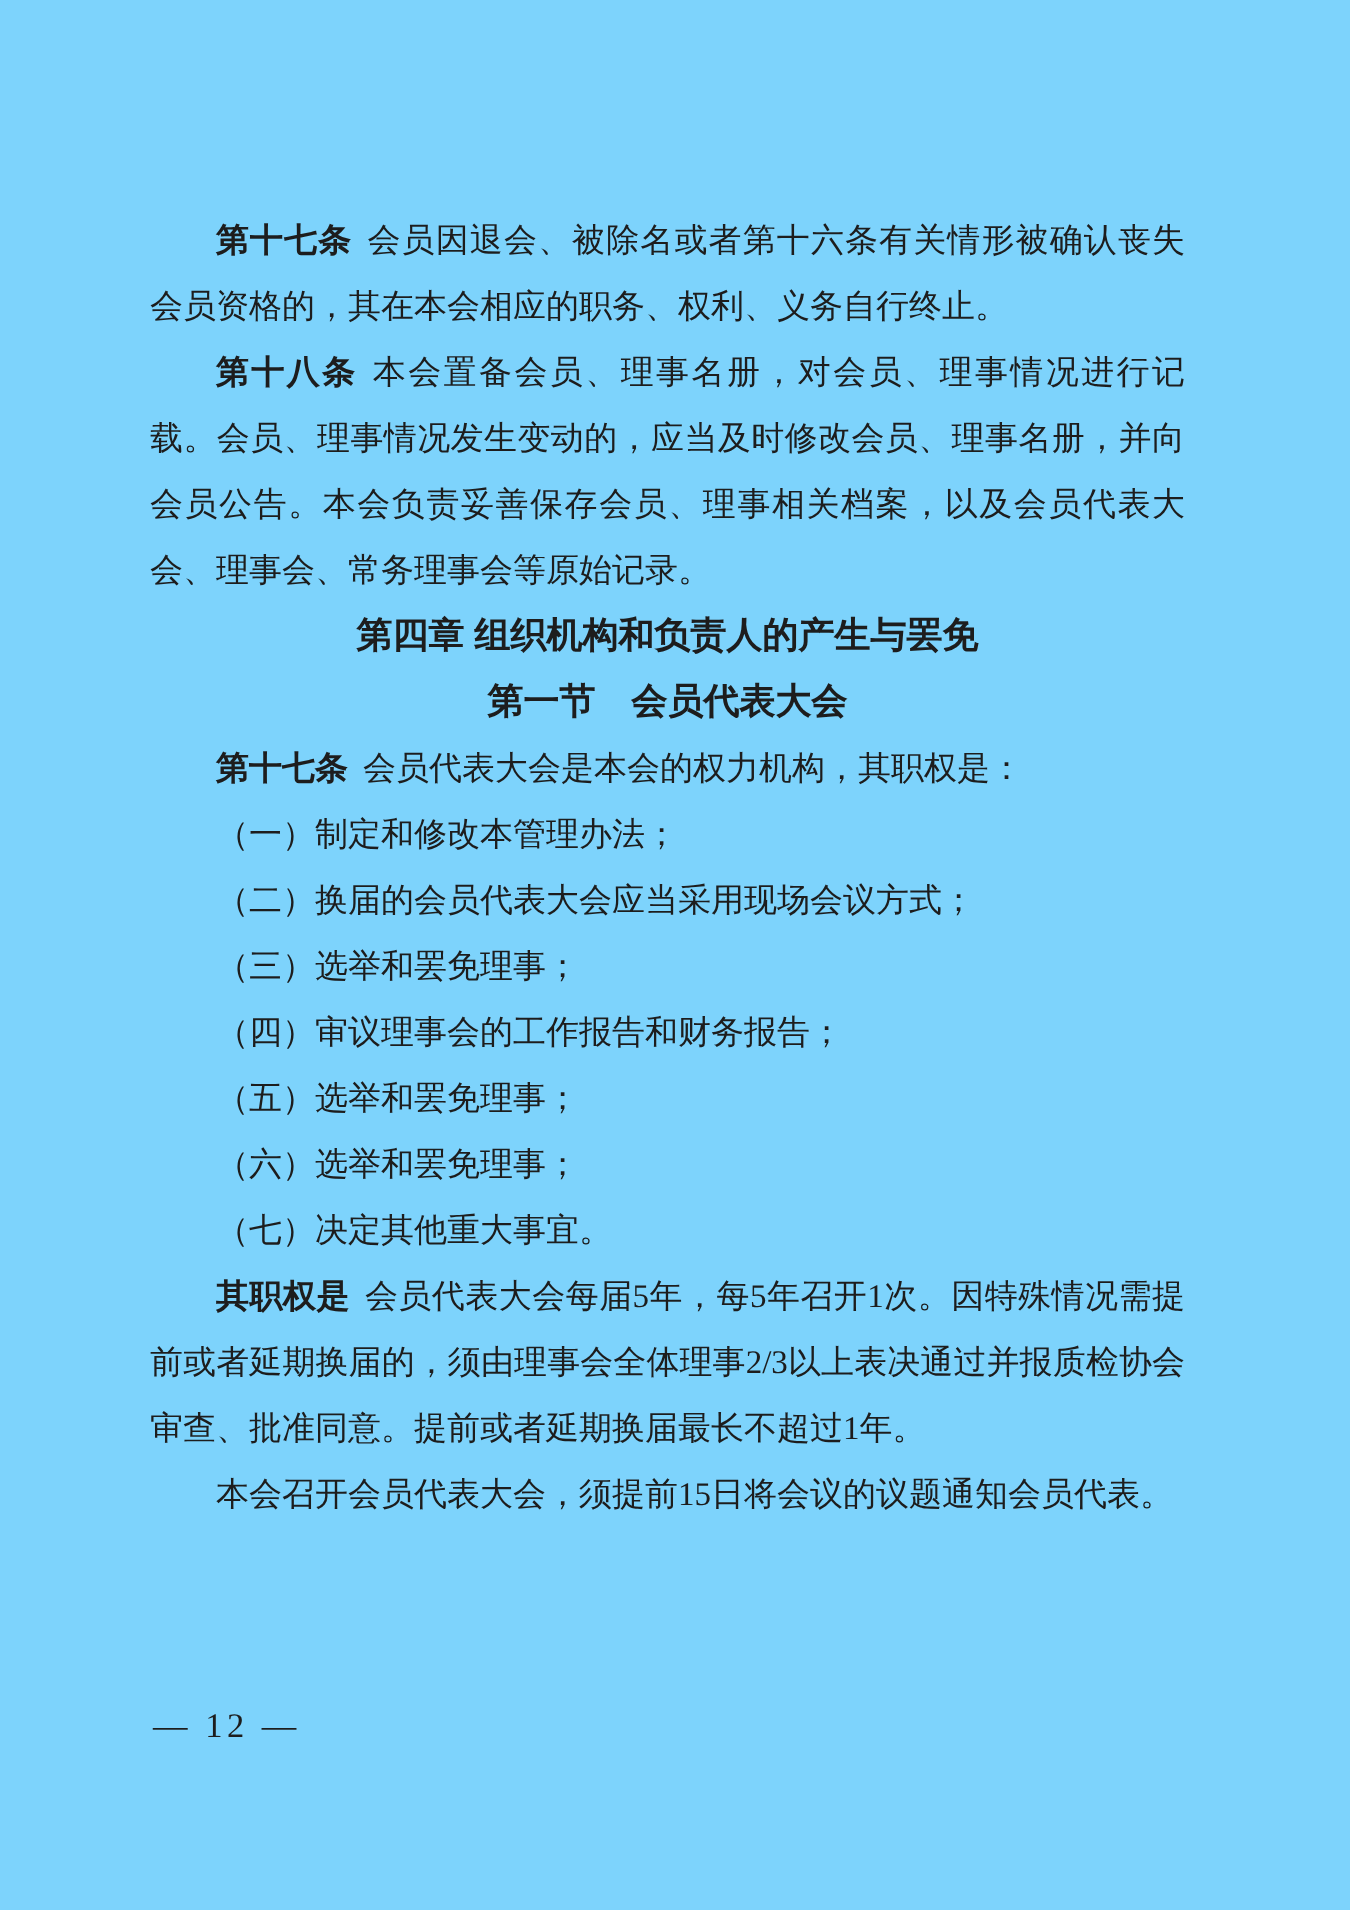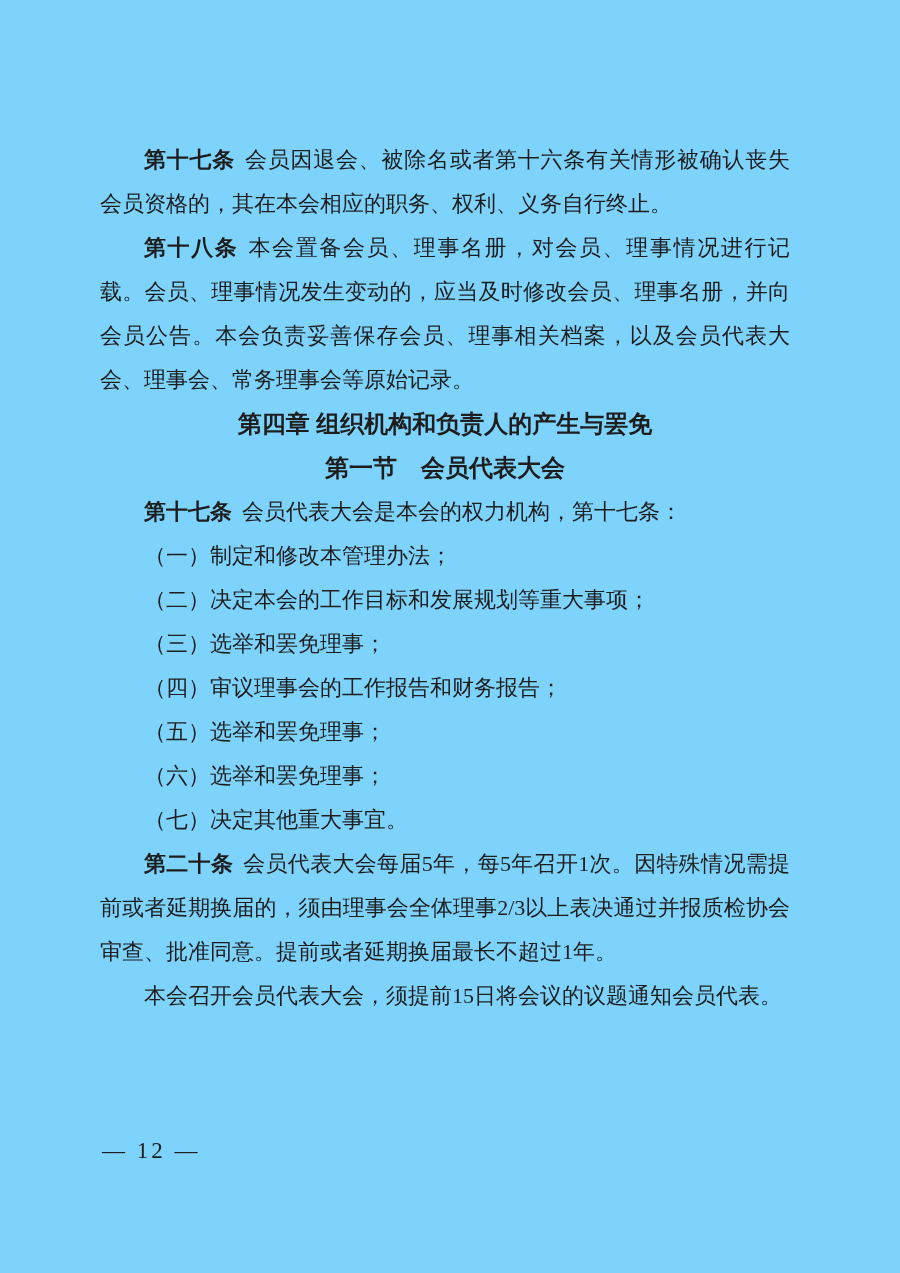--- a/index.html
+++ b/index.html
@@ -65,31 +65,31 @@
   <div class="content">
 
     <p class="para"><span class="lead">第十七条</span><span>会员因退会、被除名或者第十六条有关情形被确认丧失会员资格的，其在本会相应的职务、权利、义务自行终止。</span></p>
 
     <p class="para"><span class="lead">第十八条</span><span>本会置备会员、理事名册，对会员、理事情况进行记载。会员、理事情况发生变动的，应当及时修改会员、理事名册，并向会员公告。本会负责妥善保存会员、理事相关档案，以及会员代表大会、理事会、常务理事会等原始记录。</span></p>
 
     <p class="chapter-heading">第四章  组织机构和负责人的产生与罢免</p>
 
     <p class="section-heading">第一节　会员代表大会</p>
 
-    <p class="para"><span class="lead">第十七条</span><span>会员代表大会是本会的权力机构，第十七条：</span></p>
+    <p class="para"><span class="lead">第十七条</span><span>会员代表大会是本会的权力机构，其职权是：</span></p>
 
     <p class="item">（一）制定和修改本管理办法；</p>
-    <p class="item">（二）决定本会的工作目标和发展规划等重大事项；</p>
+    <p class="item">（二）换届的会员代表大会应当采用现场会议方式；</p>
     <p class="item">（三）选举和罢免理事；</p>
     <p class="item">（四）审议理事会的工作报告和财务报告；</p>
     <p class="item">（五）选举和罢免理事；</p>
     <p class="item">（六）选举和罢免理事；</p>
     <p class="item">（七）决定其他重大事宜。</p>
 
-    <p class="para"><span class="lead">第二十条</span><span>会员代表大会每届5年，每5年召开1次。因特殊情况需提前或者延期换届的，须由理事会全体理事2/3以上表决通过并报质检协会审查、批准同意。提前或者延期换届最长不超过1年。</span></p>
+    <p class="para"><span class="lead">其职权是</span><span>会员代表大会每届5年，每5年召开1次。因特殊情况需提前或者延期换届的，须由理事会全体理事2/3以上表决通过并报质检协会审查、批准同意。提前或者延期换届最长不超过1年。</span></p>
 
     <p class="para">本会召开会员代表大会，须提前15日将会议的议题通知会员代表。</p>
 
 
   </div>
 
   <div class="page-number">— 12 —</div>
 </div>
 
 </body></html>

